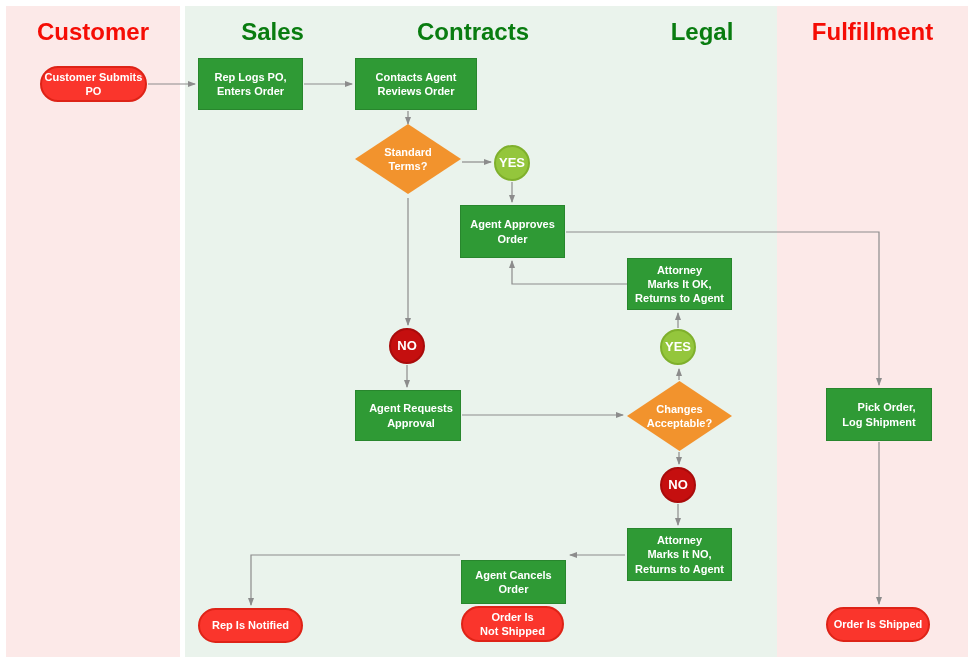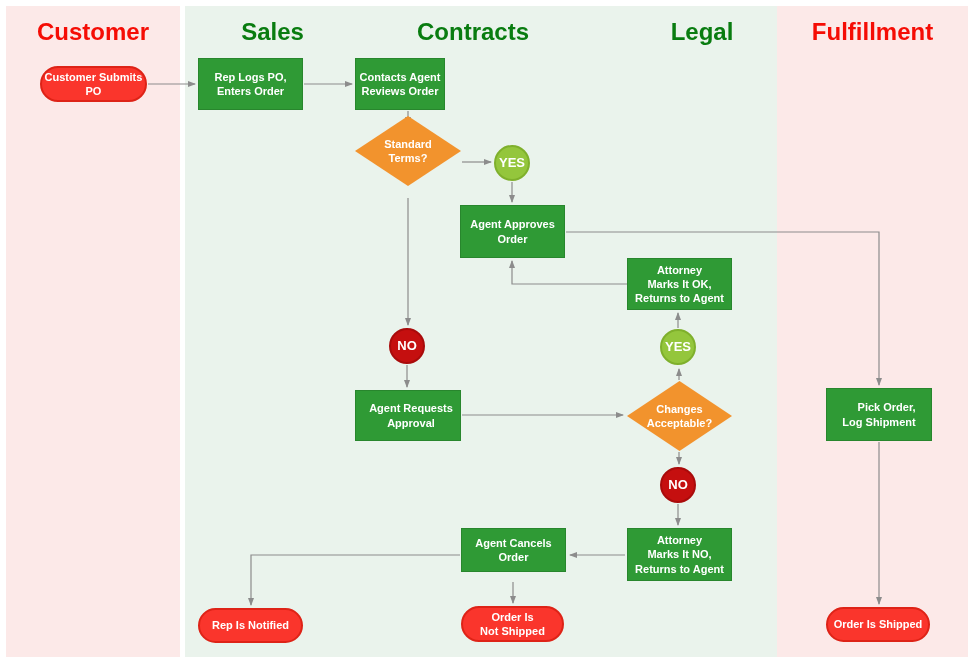--- a/index.html
+++ b/index.html
@@ -76,25 +76,25 @@
       <polyline points="879,442 879,604" marker-end="url(#arrow)"></polyline>
     </svg>
     <div class="node pill" style="left: 40px; top: 66px; width: 107px; height: 36px;">
       <span class="label">Customer Submits
 PO</span>
     </div>
     <div class="node rect" style="left: 198px; top: 58px; width: 105px; height: 52px;">
       <span class="label">Rep Logs PO,
 Enters Order</span>
     </div>
-    <div class="node rect" style="left: 355px; top: 58px; width: 90px; height: 52px;">
+    <div class="node rect" style="left: 355px; top: 58px; width: 122px; height: 52px;">
       <span class="label">Contacts Agent
 Reviews Order</span>
     </div>
-    <div class="node diamond" style="left: 355px; top: 116px; width: 106px; height: 70px; text-align: center;">
+    <div class="node diamond" style="left: 355px; top: 124px; width: 106px; height: 70px; text-align: center;">
       <span class="label">Standard
 Terms?</span>
     </div>
     <div class="node circle-yes" style="left: 494px; top: 145px; width: 36px; height: 36px;">
       <span class="label">YES</span>
     </div>
     <div class="node rect" style="left: 460px; top: 205px; width: 105px; height: 53px;">
       <span class="label">Agent Approves
 Order</span>
     </div>
@@ -122,21 +122,21 @@
 Log Shipment</span>
     </div>
     <div class="node circle-no" style="left: 660px; top: 467px; width: 36px; height: 36px;">
       <span class="label">NO</span>
     </div>
     <div class="node rect" style="left: 627px; top: 528px; width: 105px; height: 53px;">
       <span class="label">Attorney
 Marks It NO,
 Returns to Agent</span>
     </div>
-    <div class="node rect" style="left: 461px; top: 528px; width: 105px; height: 44px;">
+    <div class="node rect" style="left: 461px; top: 560px; width: 105px; height: 44px;">
       <span class="label">Agent Cancels
 Order</span>
     </div>
     <div class="node pill" style="left: 461px; top: 606px; width: 103px; height: 36px;">
       <span class="label">Order Is
 Not Shipped</span>
     </div>
     <div class="node pill" style="left: 198px; top: 608px; width: 105px; height: 35px;">
       <span class="label">Rep Is Notified</span>
     </div>

